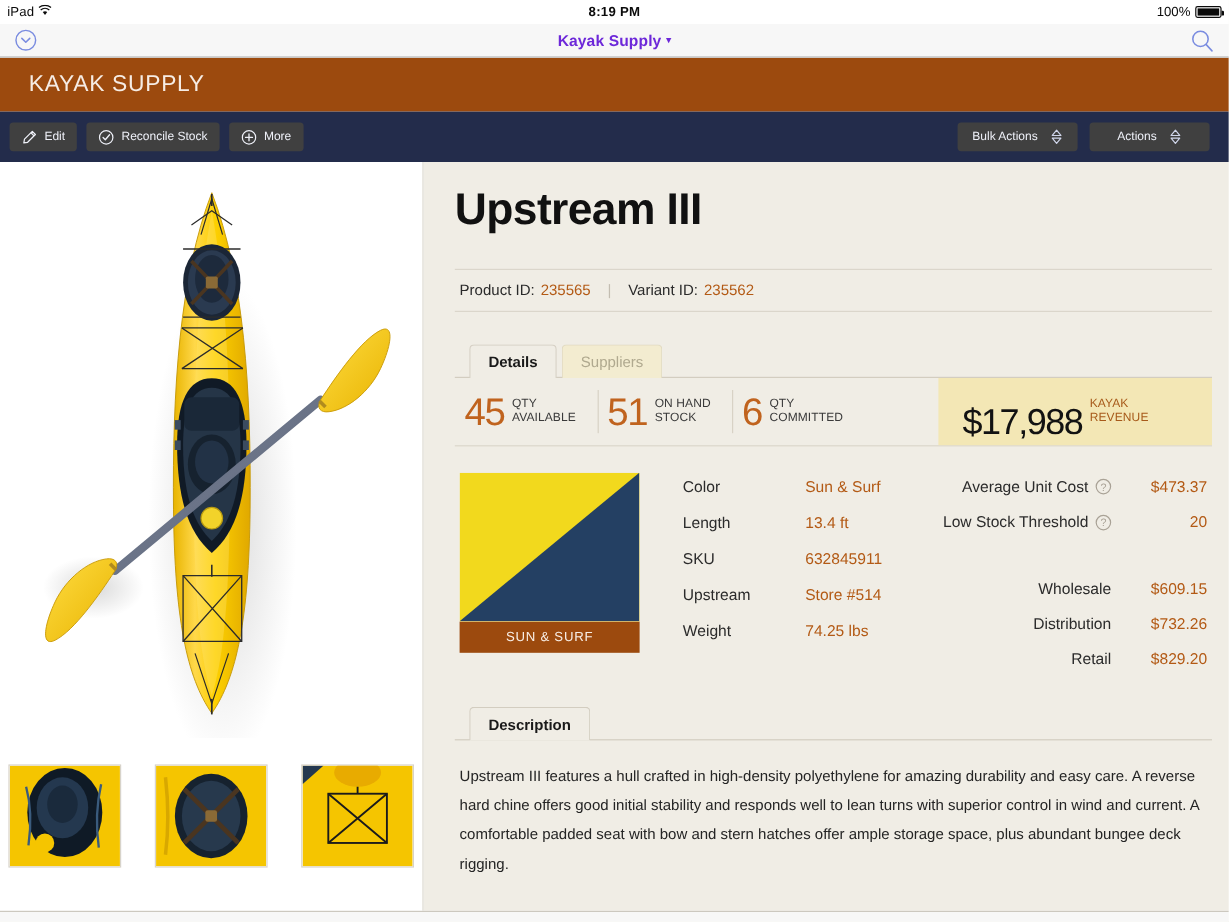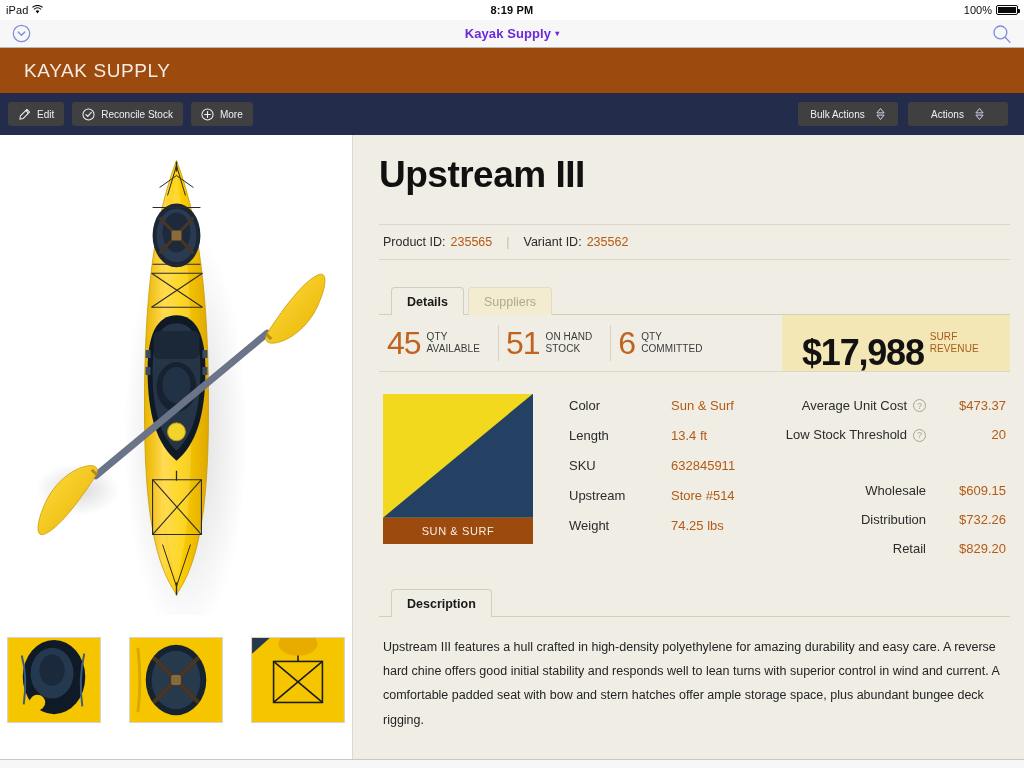--- a/index.html
+++ b/index.html
@@ -151,21 +151,21 @@
   }
   .stat .lbl {
     font-size: 10px; color: #3a3a3a; line-height: 1.22; letter-spacing: .1px;
   }
   .stat.revenue {
     margin-left: auto; background: #f3e7b5; padding: 0 14px 0 20px;
     min-width: 228px; justify-content: flex-start; align-items: center;
   }
   .stat.revenue::before { display: none; }
   .stat.revenue .num {
-    font-size: 36px; color: #121212; font-weight: 700; letter-spacing: -1.2px; margin-top: 20px;
+    font-size: 30px; color: #121212; font-weight: 400; letter-spacing: -1.2px; margin-top: 20px;
   }
   .stat.revenue .lbl { color: #a75a1a; }
 
   
   .detail-area { display: flex; padding: 22px 4px 0 4px; gap: 0; }
   .swatch-col { width: 150px; flex: none; }
   .swatch {
     width: 150px; height: 124px; position: relative; overflow: hidden;
   }
   .swatch .tri-top { position: absolute; inset: 0; background: #f2d91d; }
@@ -474,21 +474,21 @@
       <div class="stat">
         <span class="num">6</span>
         <span class="lbl">
           <span>QTY</span><br>
           <span>COMMITTED</span>
         </span>
       </div>
       <div class="stat revenue">
         <span class="num">$17,988</span>
         <span class="lbl">
-          <span>SURF</span><br>
+          <span>KAYAK</span><br>
           <span>REVENUE</span>
         </span>
       </div>
     </div>
 
     <div class="detail-area">
       <div class="swatch-col">
         <div class="swatch">
           <div class="tri-top"></div>
           <div class="tri-bot"></div>

